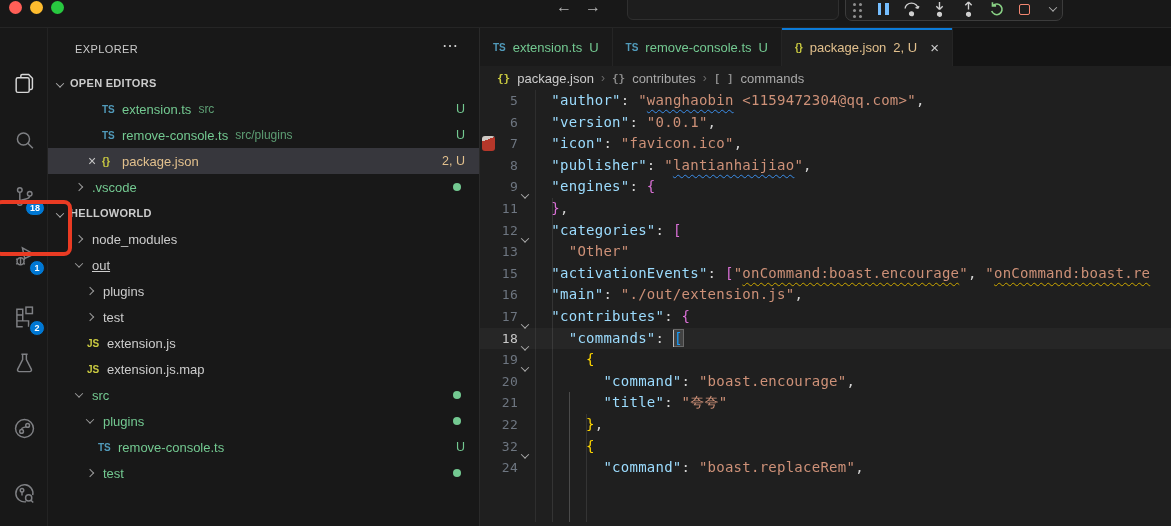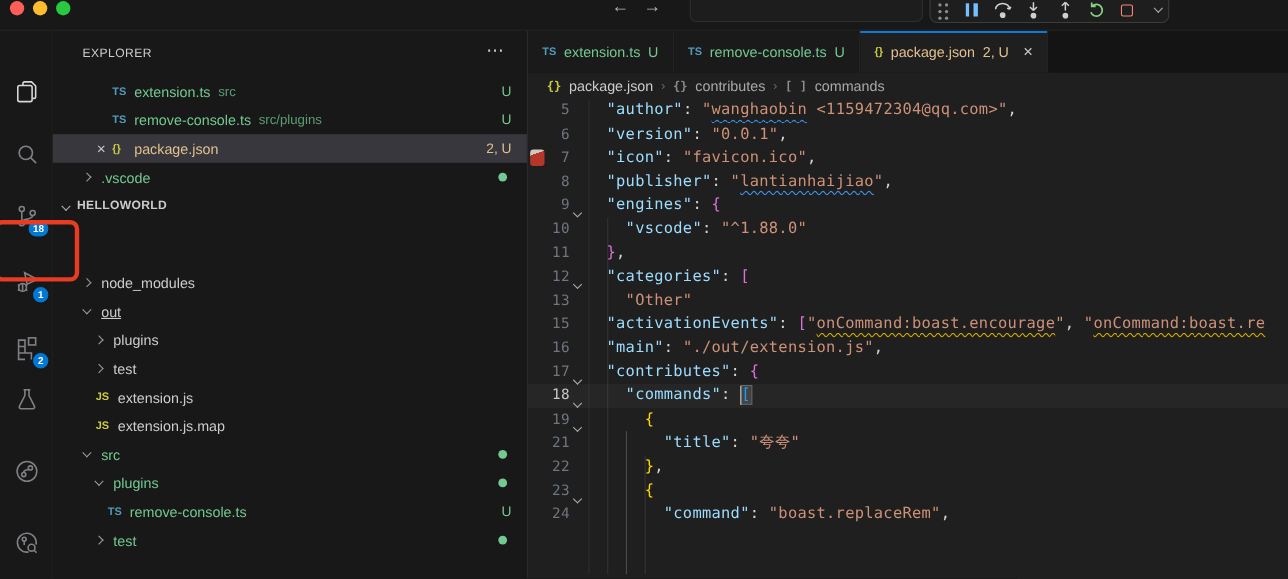--- a/index.html
+++ b/index.html
@@ -233,20 +233,24 @@
           </span>
         </div>
       </div>
     <div class="sidebar" id="sidebar">
       <div class="sb-header">
         <span>EXPLORER</span>
         <span class="sb-more">⋯</span>
       </div>
       <div id="sb-rows">
           <div class="row">
+            <span class="sect-chev"><span class="chev down"></span></span>
+            <span class="sect-label">OPEN EDITORS</span>
+          </div>
+          <div class="row">
             <span class="oe-spacer"></span>
             <span class="file-ico" style="color: rgb(81, 154, 186);">TS</span>
             <span class="lbl-green">extension.ts</span>
             <span class="oe-desc lbl-green">src</span>
             <span class="deco lbl-green">U</span>
           </div>
           <div class="row">
             <span class="oe-spacer"></span>
             <span class="file-ico" style="color: rgb(81, 154, 186);">TS</span>
             <span class="lbl-green">remove-console.ts</span>
@@ -263,21 +267,21 @@
             <span class="tree-chev">
               <span class="chev right"></span>
             </span>
             <span class="lbl-green">.vscode</span>
             <span class="dot"></span>
           </div>
           <div class="row">
             <span class="sect-chev"><span class="chev down"></span></span>
             <span class="sect-label">HELLOWORLD</span>
           </div>
-          <div class="row" style="padding-left: 28px; margin-top: 44px;">
+          <div class="row" style="padding-left: 28px;">
             <span class="tree-chev">
               <span class="chev right"></span>
             </span>
             <span class="lbl-default">node_modules</span>
           </div>
           <div class="row" style="padding-left: 28px; text-decoration: underline;">
             <span class="tree-chev">
               <span class="chev down"></span>
             </span>
             <span class="lbl-default">out</span>
@@ -363,31 +367,31 @@
       <div class="code-area" id="code-area">
           <div class="guide" style="left: 54.5px; top: 0px; height: 432px; background: rgb(46, 46, 46);"></div>
           <div class="guide" style="left: 72px; top: 108px; height: 324px; background: rgb(52, 52, 52);"></div>
           <div class="guide" style="left: 89px; top: 302px; height: 130px; background: rgb(74, 74, 74);"></div>
           <div class="guide" style="left: 106.4px; top: 324px; height: 108px; background: rgb(52, 52, 52);"></div>
           <div class="code-row"><span class="ln">5</span><span><span class="tk-w">  </span><span class="tk-k">"author"</span><span class="tk-p">: </span><span class="tk-s">"</span><span class="tk-sb">wanghaobin</span><span class="tk-s"> &lt;1159472304@qq.com&gt;"</span><span class="tk-p">,</span></span></div>
           <div class="code-row"><span class="ln">6</span><span><span class="tk-w">  </span><span class="tk-k">"version"</span><span class="tk-p">: </span><span class="tk-s">"0.0.1"</span><span class="tk-p">,</span></span></div>
           <div class="code-row"><span class="ln">7</span><span class="gutter-img"></span><span><span class="tk-w">  </span><span class="tk-k">"icon"</span><span class="tk-p">: </span><span class="tk-s">"favicon.ico"</span><span class="tk-p">,</span></span></div>
           <div class="code-row"><span class="ln">8</span><span><span class="tk-w">  </span><span class="tk-k">"publisher"</span><span class="tk-p">: </span><span class="tk-s">"</span><span class="tk-sb">lantianhaijiao</span><span class="tk-s">"</span><span class="tk-p">,</span></span></div>
           <div class="code-row"><span class="ln">9</span><span class="fold"><span class="chev down"></span></span><span><span class="tk-w">  </span><span class="tk-k">"engines"</span><span class="tk-p">: </span><span class="tk-b2">{</span></span></div>
-          <div class="code-row"><span class="ln">10</span><span><span class="tk-w">    </span><span class="tk-k">"vscode"</span><span class="tk-p">: </span><span class="tk-s">"^1.88.0"</span></span></div>
           <div class="code-row"><span class="ln">11</span><span><span class="tk-w">  </span><span class="tk-b2">}</span><span class="tk-p">,</span></span></div>
           <div class="code-row"><span class="ln">12</span><span class="fold"><span class="chev down"></span></span><span><span class="tk-w">  </span><span class="tk-k">"categories"</span><span class="tk-p">: </span><span class="tk-b2">[</span></span></div>
           <div class="code-row"><span class="ln">13</span><span><span class="tk-w">    </span><span class="tk-s">"Other"</span></span></div>
           <div class="code-row"><span class="ln">15</span><span><span class="tk-w">  </span><span class="tk-k">"activationEvents"</span><span class="tk-p">: </span><span class="tk-b2">[</span><span class="tk-s">"</span><span class="tk-sy">onCommand:boast.encourage</span><span class="tk-s">"</span><span class="tk-p">, </span><span class="tk-s">"</span><span class="tk-sy">onCommand:boast.re</span></span></div>
           <div class="code-row"><span class="ln">16</span><span><span class="tk-w">  </span><span class="tk-k">"main"</span><span class="tk-p">: </span><span class="tk-s">"./out/extension.js"</span><span class="tk-p">,</span></span></div>
           <div class="code-row"><span class="ln">17</span><span class="fold"><span class="chev down"></span></span><span><span class="tk-w">  </span><span class="tk-k">"contributes"</span><span class="tk-p">: </span><span class="tk-b2">{</span></span></div>
           <div class="code-row active"><span class="ln">18</span><span class="fold"><span class="chev down"></span></span><span><span class="tk-w">    </span><span class="tk-k">"commands"</span><span class="tk-p">: </span><span class="tk-cur"></span><span class="tk-bm">[</span></span></div>
           <div class="code-row"><span class="ln">19</span><span class="fold"><span class="chev down"></span></span><span><span class="tk-w">      </span><span class="tk-b1">{</span></span></div>
+          <div class="code-row"><span class="ln">20</span><span><span class="tk-w">        </span><span class="tk-k">"command"</span><span class="tk-p">: </span><span class="tk-s">"boast.encourage"</span><span class="tk-p">,</span></span></div>
           <div class="code-row"><span class="ln">21</span><span><span class="tk-w">        </span><span class="tk-k">"title"</span><span class="tk-p">: </span><span class="tk-s">"夸夸"</span></span></div>
           <div class="code-row"><span class="ln">22</span><span><span class="tk-w">      </span><span class="tk-b1">}</span><span class="tk-p">,</span></span></div>
-          <div class="code-row"><span class="ln">23</span><span class="fold"><span class="chev down"></span></span><span><span class="tk-w">      </span><span class="tk-b1">{</span></span></div>
+          <div class="code-row"><span class="ln">32</span><span class="fold"><span class="chev down"></span></span><span><span class="tk-w">      </span><span class="tk-b1">{</span></span></div>
           <div class="code-row"><span class="ln">24</span><span><span class="tk-w">        </span><span class="tk-k">"command"</span><span class="tk-p">: </span><span class="tk-s">"boast.replaceRem"</span><span class="tk-p">,</span></span></div>
         </div>
     </div>
   </div>
 
   <div class="annotation-box"></div>
 </div>
 
 </body></html>

